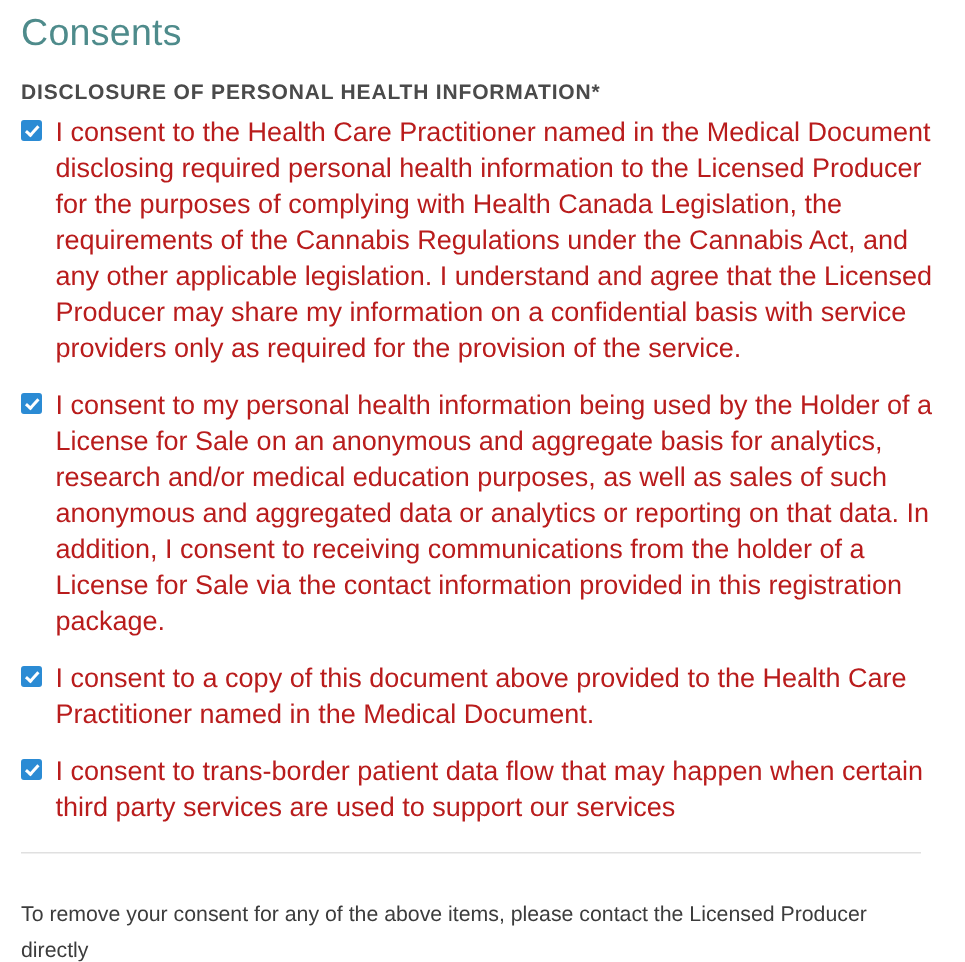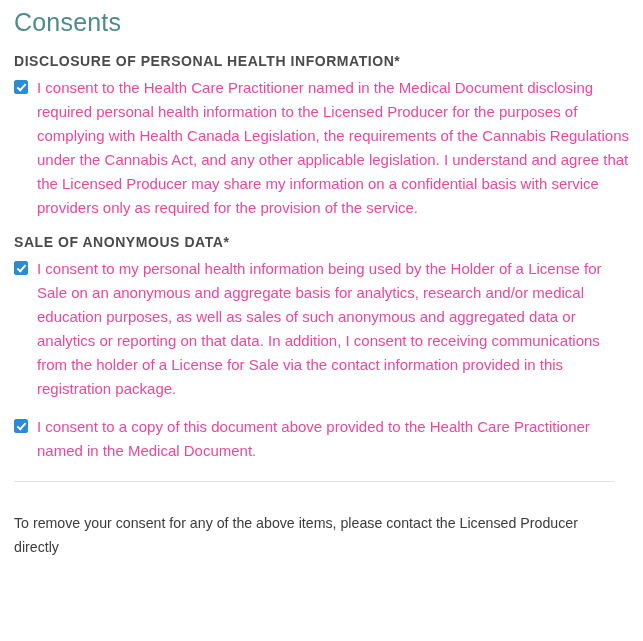--- a/index.html
+++ b/index.html
@@ -59,23 +59,23 @@
     position: absolute;
     left: 4px;
     top: 1px;
     width: 3px;
     height: 7px;
     border: solid #ffffff;
     border-width: 0 2px 2px 0;
     transform: rotate(42deg);
   }
   .consent-text {
-    font-size: 15px;
+    font-size: 18px;
     line-height: 24px;
-    color: #ec4899;
+    color: #b91c1c;
     max-width: 600px;
   }
   .footer-note {
     margin-top: 18px;
     padding-top: 29px;
     border-top: 1px solid #e0e0e0;
     font-size: 14.2px;
     line-height: 24px;
     color: #3c3c3c;
     max-width: 600px;
@@ -90,32 +90,35 @@
 
   <div class="consent-group">
     <div class="group-label">DISCLOSURE OF PERSONAL HEALTH INFORMATION*</div>
     <div class="consent-row">
       <div class="checkbox"></div>
       <div class="consent-text">I consent to the Health Care Practitioner named in the Medical Document disclosing required personal health information to the Licensed Producer for the purposes of complying with Health Canada Legislation, the requirements of the Cannabis Regulations under the Cannabis Act, and any other applicable legislation. I understand and agree that the Licensed Producer may share my information on a confidential basis with service providers only as required for the provision of the service.</div>
     </div>
   </div>
 
   <div class="consent-group">
-    <div class="group-label">SALE OF ANONYMOUS DATA*</div>
     <div class="consent-row">
       <div class="checkbox"></div>
       <div class="consent-text">I consent to my personal health information being used by the Holder of a License for Sale on an anonymous and aggregate basis for analytics, research and/or medical education purposes, as well as sales of such anonymous and aggregated data or analytics or reporting on that data. In addition, I consent to receiving communications from the holder of a License for Sale via the contact information provided in this registration package.</div>
     </div>
   </div>
 
   <div class="consent-group">
     <div class="consent-row">
       <div class="checkbox"></div>
       <div class="consent-text">I consent to a copy of this document above provided to the Health Care Practitioner named in the Medical Document.</div>
     </div>
   </div>
 
   <div class="consent-group">
+    <div class="consent-row">
+      <div class="checkbox"></div>
+      <div class="consent-text">I consent to trans-border patient data flow that may happen when certain third party services are used to support our services</div>
+    </div>
   </div>
 
   <div class="footer-note">To remove your consent for any of the above items, please contact the Licensed Producer directly</div>
 
 </div>
 
 </body></html>

